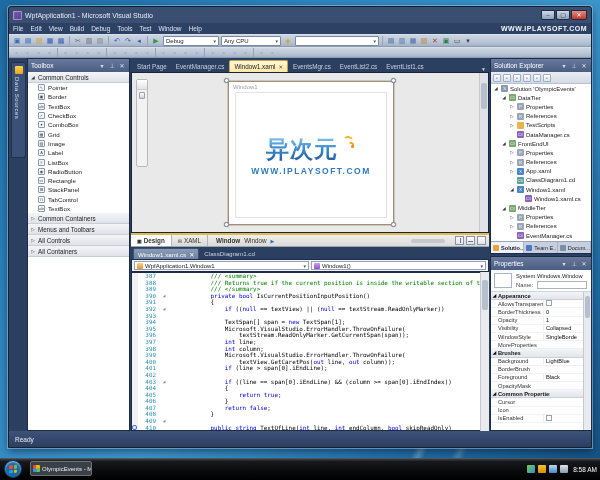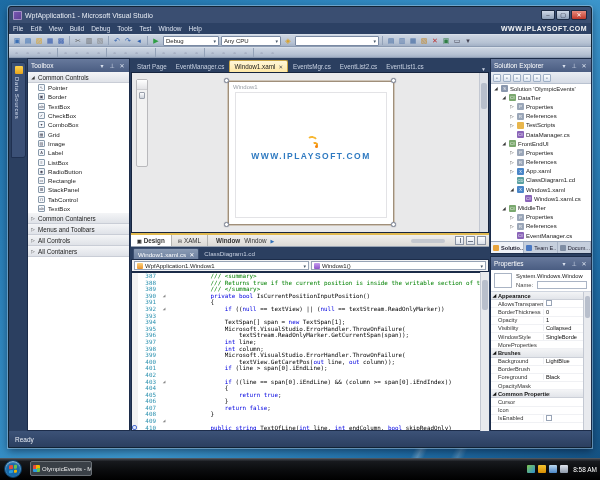--- a/index.html
+++ b/index.html
@@ -434,21 +434,21 @@
         <div class="designer">
           <div class="zoomctl">
             <div class="zbtn"></div>
             <div class="zthumb"></div>
           </div>
 
           <div class="canvas">
             <div class="ctitle">Window1</div>
             <div class="inner"></div>
             <div class="wmark">
-              <span class="wifi"><i class="a2"></i><i class="a1"></i><b></b></span>
+              <span class="wm-main">异次元</span><span class="wifi"><i class="a2"></i><i class="a1"></i><b></b></span>
               <div class="wm-sub">WWW.IPLAYSOFT.COM</div>
             </div>
           </div>
           <span class="handle" style="left:92px;top:5px;"></span>
           <span class="handle" style="left:259px;top:5px;"></span>
           <span class="handle" style="left:92px;top:149px;"></span>
           <span class="handle" style="left:259px;top:149px;"></span>
 
           <div class="dscroll">
               <div class="thumb"></div>

